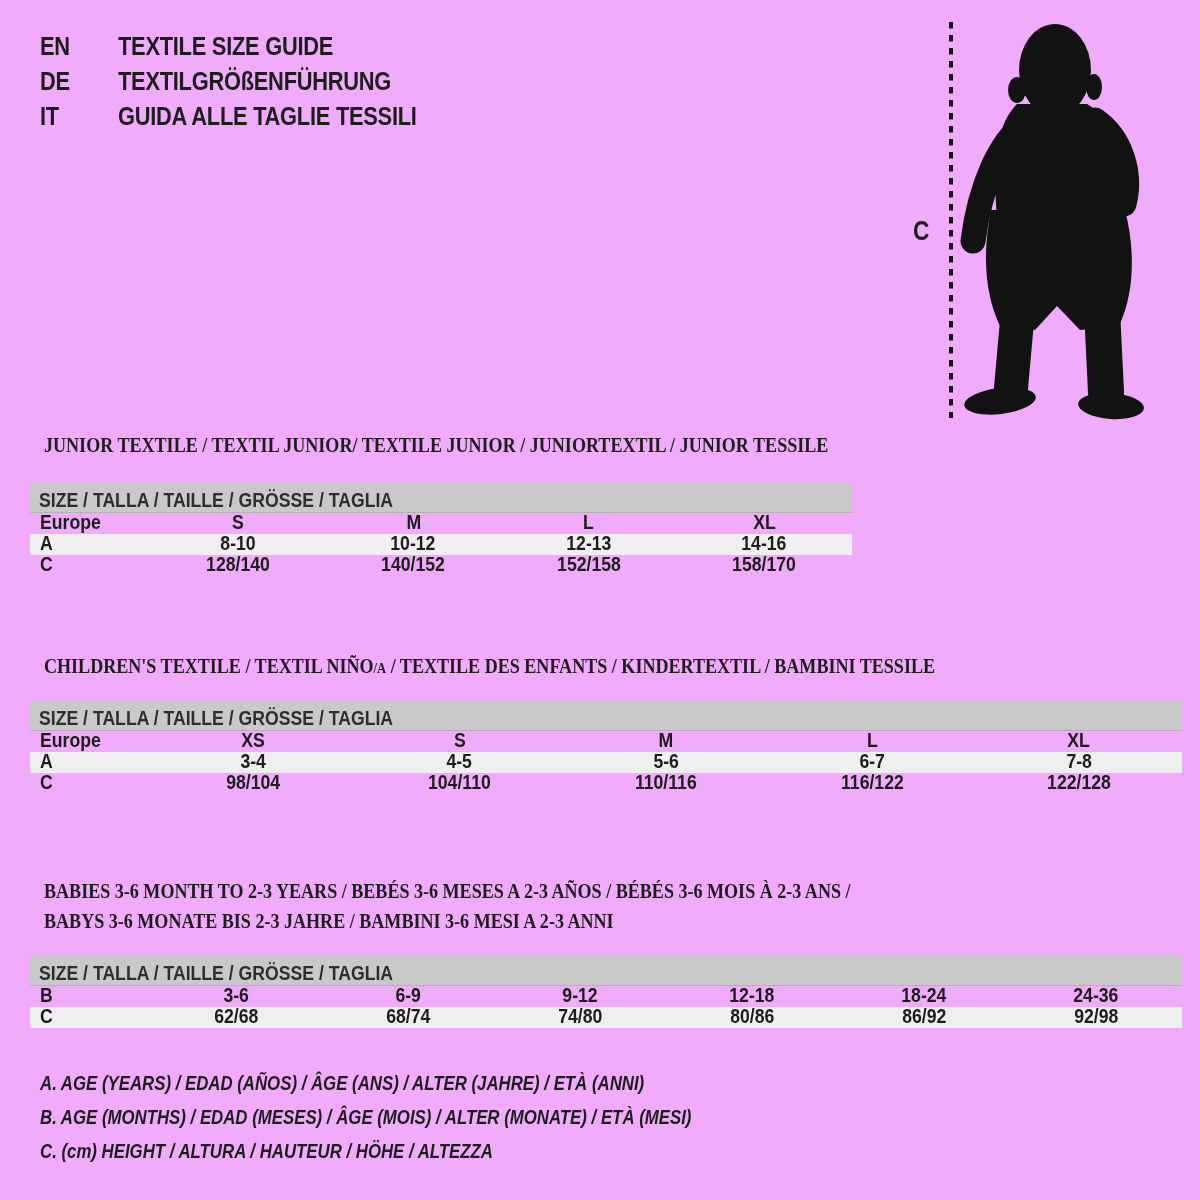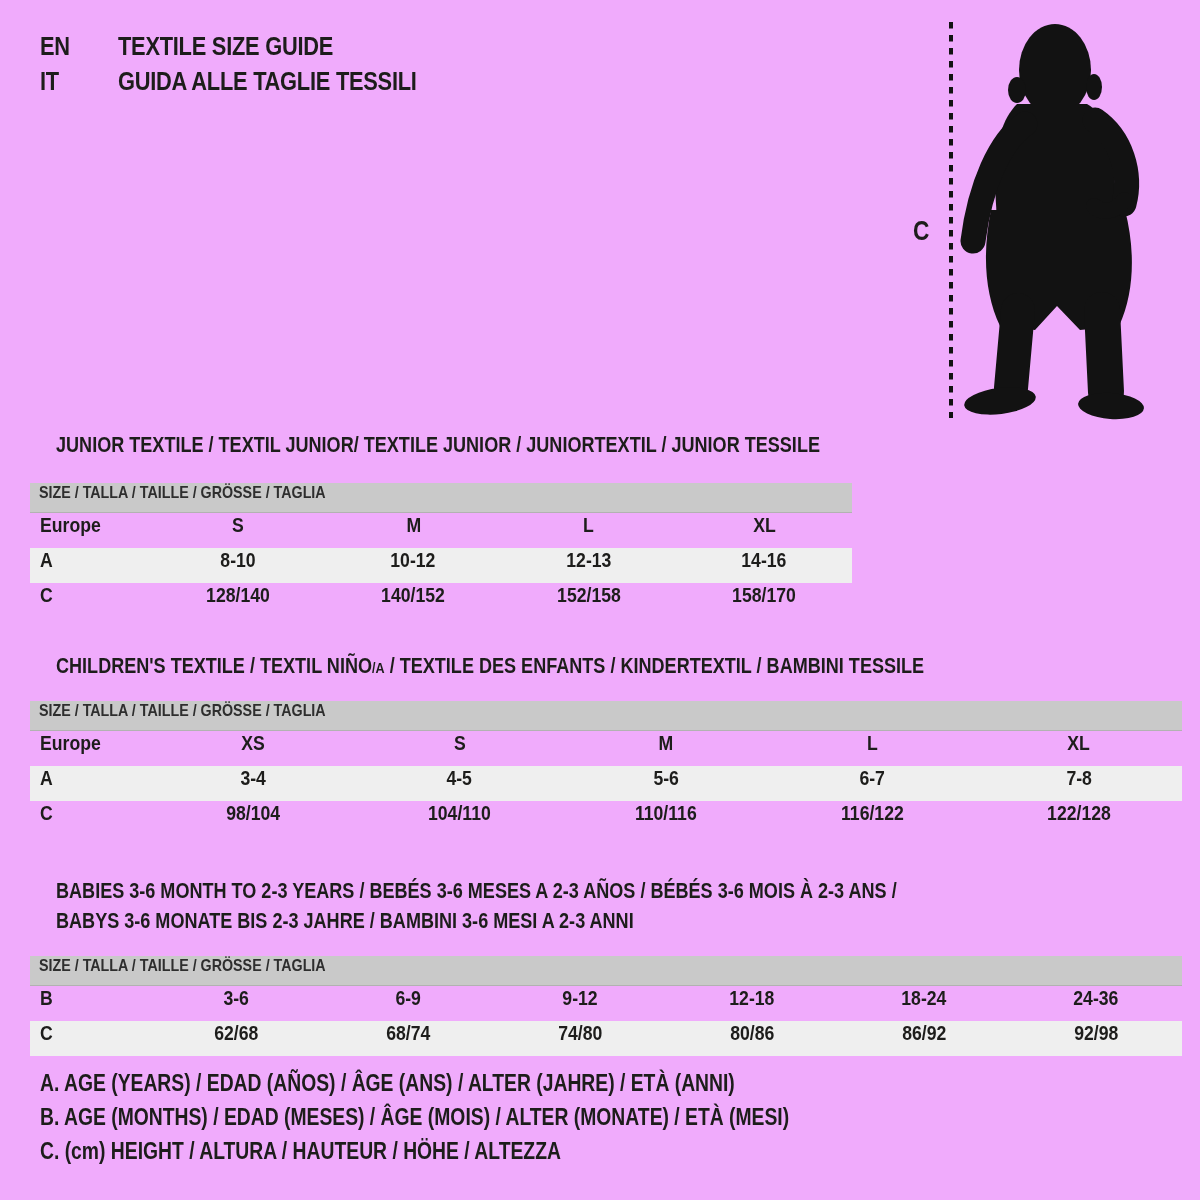--- a/index.html
+++ b/index.html
@@ -18,45 +18,49 @@
   
   #figure{position:absolute;left:905px;top:8px;width:295px;height:412px;}
   #figure svg{position:absolute;left:0;top:0;}
   #c-label{position:absolute;left:8px;top:208px;font-size:27px;}
 
   
   .tbl{position:absolute;left:30px;}
   #sec-junior{top:431px;width:822px;}
   #sec-children{top:652px;width:1152px;}
   #sec-babies{top:876px;width:1152px;}
-  .h2line{margin-left:26px;font-size:21.5px;line-height:29px;height:29px;}
+  .h2line{margin-left:14px;font-size:21.5px;line-height:29px;height:29px;font-family:Liberation Serif, serif;}
   #sec-babies .h2line{line-height:30px;height:30px;}
   .sub{font-size:15px;}
-  .sizebar{height:29px;background:#c9c9c9;border-bottom:1px solid #b2b2b2;display:flex;align-items:flex-start;padding-left:9px;font-size:17px;color:#2e2e2e;}
+  .sizebar{height:29px;background:#c9c9c9;border-bottom:1px solid #b2b2b2;display:flex;align-items:flex-end;padding-left:9px;font-size:21px;color:#2e2e2e;}
   #sec-junior .sizebar{margin-top:23px;}
   #sec-children .sizebar{margin-top:20px;}
   #sec-babies .sizebar{margin-top:20px;}
-  .trow{display:flex;align-items:flex-start;height:35px;font-size:21px;}
+  .trow{display:flex;align-items:flex-end;height:21px;font-size:21px;}
   .tbody .trow:nth-child(2){background:#efefef;}
   .rlabel{width:120px;padding-left:10px;box-sizing:border-box;}
   .cell{flex:1;text-align:center;}
 
   
   #legend{position:absolute;left:40px;top:1066px;}
-  .legend-line{display:flex;align-items:center;height:34px;font-size:23px;}
+  .legend-line{display:flex;align-items:center;height:34px;font-size:20px;font-style:italic;}
 </style>
 </head>
 <body>
 
 <div id="page">
 
   <header id="langs">
     <div class="lang-row">
       <span class="code"><span class="t lft">EN</span></span>
       <span class="t lft">TEXTILE SIZE GUIDE</span>
+    </div>
+    <div class="lang-row">
+      <span class="code"><span class="t lft">DE</span></span>
+      <span class="t lft">TEXTILGRÖßENFÜHRUNG</span>
     </div>
     <div class="lang-row">
       <span class="code"><span class="t lft">IT</span></span>
       <span class="t lft">GUIDA ALLE TAGLIE TESSILI</span>
     </div>
   </header>
 
   <div id="figure">
     <svg width="295" height="412" viewBox="0 0 295 412" aria-hidden="true">
       <line x1="46" y1="14" x2="46" y2="410" stroke="#121212" stroke-width="4" stroke-dasharray="6.5 6.5"></line>

